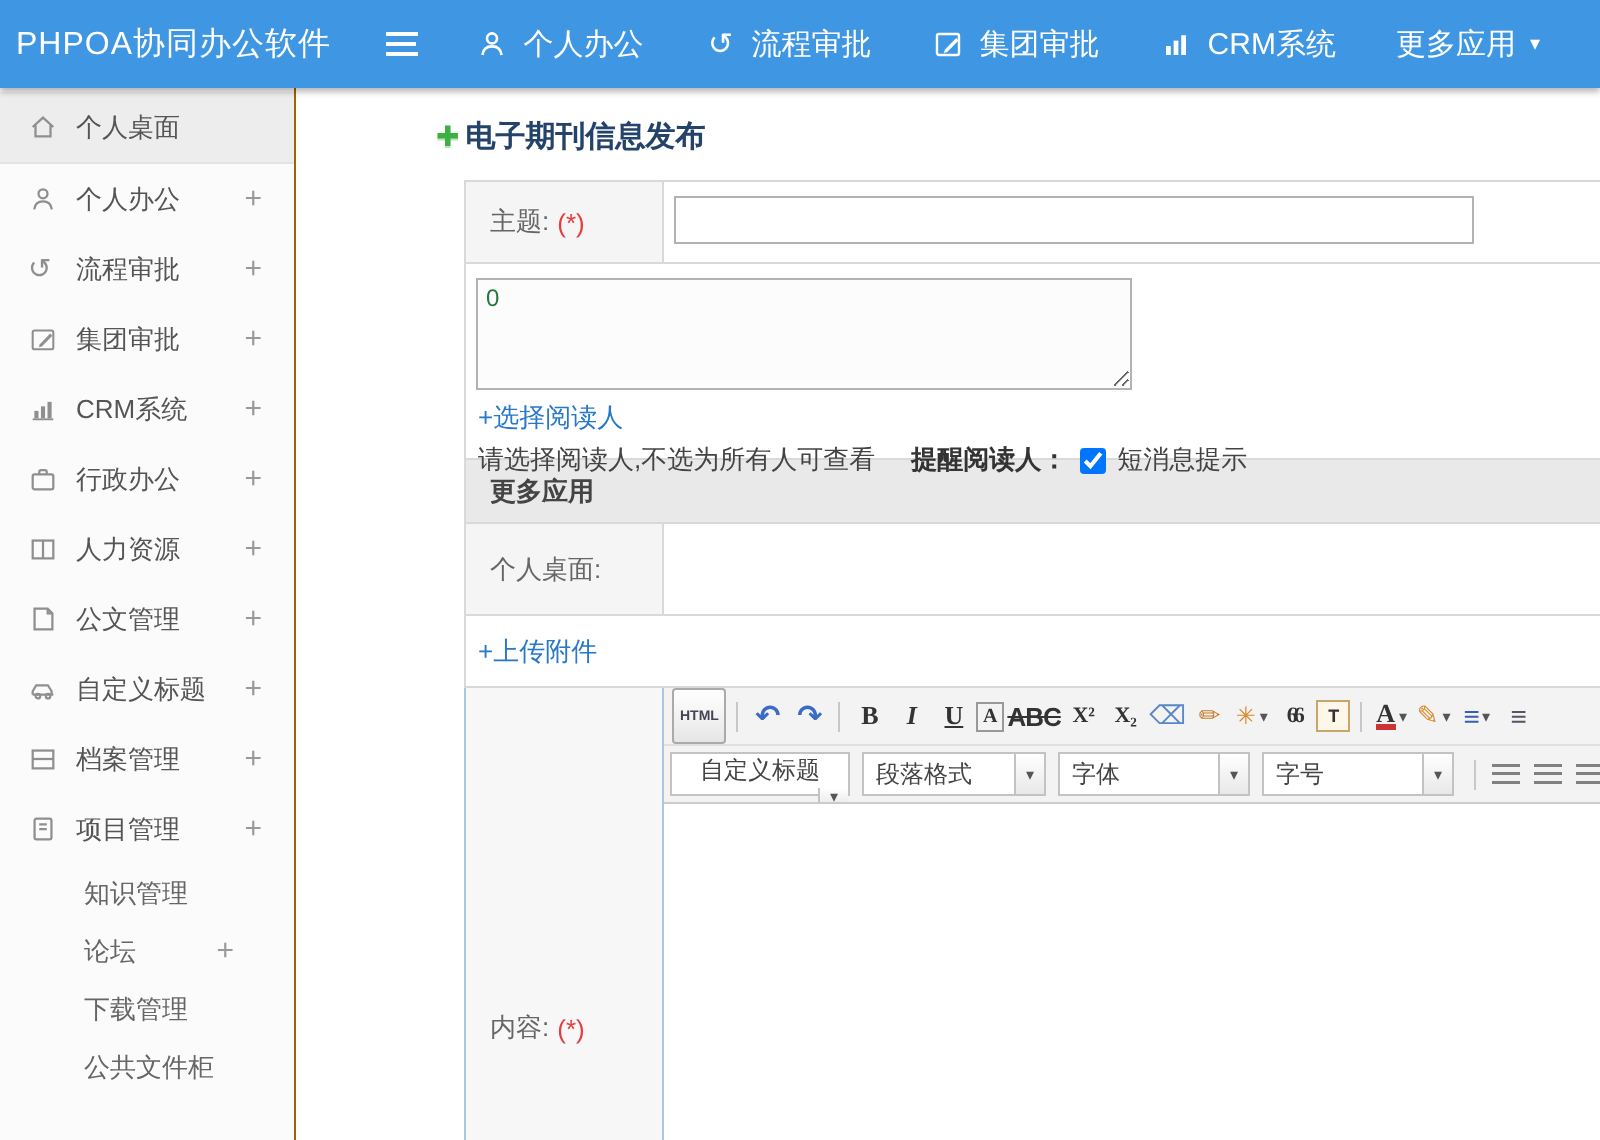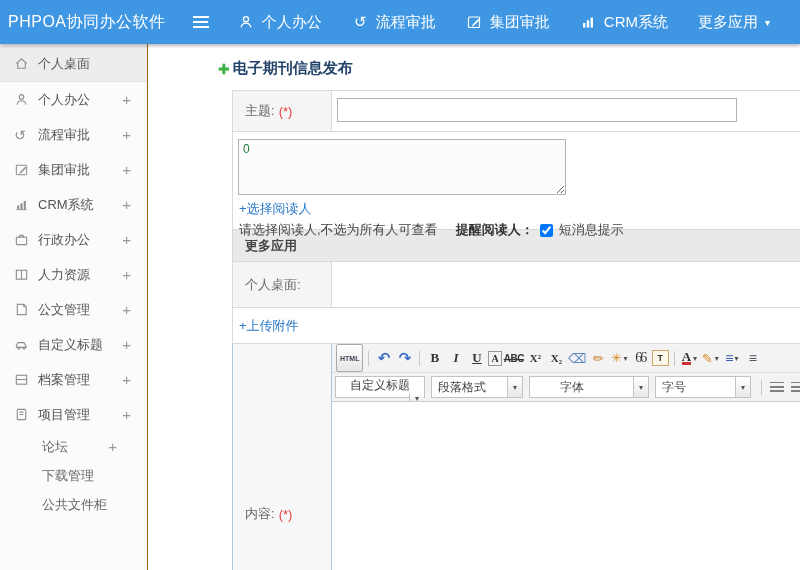--- a/index.html
+++ b/index.html
@@ -63,39 +63,39 @@
   .tbtn{display:inline-flex;align-items:center;justify-content:center;min-width:19px;height:20px;
         margin:0 1px;font-size:13px;color:#333;cursor:pointer;flex:none;}
   .sep{width:1px;height:15px;background:#c8c8c8;margin:0 4px;flex:none;}
   .html-btn{font-size:7px;font-weight:bold;color:#445;border:1px solid #aaa;border-radius:2px;
             background:linear-gradient(#fff,#e6e6e6);padding:3px 3px;min-width:0;}
   .undo,.redo{color:#3a6bc7;font-weight:bold;font-size:15px;}
   .serif{font-family:"Liberation Serif","DejaVu Serif",serif;font-weight:bold;}
   .it{font-style:italic;}
   .un{text-decoration:underline;}
   .boxA{border:1px solid #999;font-size:10px;padding:0 2px;min-width:0;height:13px;font-family:"Liberation Serif",serif;font-weight:bold;}
-  .abc{font-size:10px;font-weight:bold;text-decoration:line-through;letter-spacing:-.5px;}
+  .abc{font-size:13px;font-weight:bold;text-decoration:line-through;letter-spacing:-.5px;}
   .supsub{font-size:11px;font-weight:bold;font-family:"Liberation Serif",serif;}
   .eraser{color:#5b87c5;font-size:13px;}
   .brush{color:#c87d2e;font-size:13px;}
   .wand{color:#d98b2a;font-size:12px;}
   .mini-caret{font-size:8px;color:#555;margin-left:2px;}
-  .quote66{font-family:"Liberation Serif",serif;font-weight:normal;font-size:14px;letter-spacing:-2px;}
+  .quote66{font-family:"Liberation Serif",serif;font-weight:bold;font-size:11px;letter-spacing:-2px;}
   .clipT{width:15px;height:14px;border:1px solid #caa56a;background:#fdf7ea;font-size:9px;font-weight:bold;
          color:#333;display:inline-flex;align-items:center;justify-content:center;min-width:0;}
   .forecolorA{font-family:"Liberation Serif",serif;font-weight:bold;font-size:13px;border-bottom:3px solid #c33;line-height:11px;}
   .hilite{color:#d98b2a;font-size:13px;}
   .list-ico{font-size:14px;color:#556;letter-spacing:-1px;}
   .list-ico.num{color:#3a5fae;}
   .tsel{display:inline-flex;align-items:center;border:1px solid #c3c3c3;background:#fff;height:20px;
         font-size:12px;color:#444;margin-right:6px;cursor:pointer;flex:none;}
   .tsel .lbl{padding:0 6px;white-space:nowrap;}
   .tsel .dd{border-left:1px solid #c3c3c3;width:14px;height:100%;display:inline-flex;align-items:center;
             justify-content:center;font-size:8px;color:#555;background:linear-gradient(#fff,#e8e8e8);margin-left:auto;}
-  .w-heading{width:88px;flex-direction:column;}.w-para{width:90px;}.w-font{width:94px;padding-left:24px;}.w-size{width:94px;}
+  .w-heading{width:88px;flex-direction:column;}.w-para{width:90px;}.w-font{width:94px;}.w-size{width:94px;}
   .align-ico{width:14px;height:11px;background:repeating-linear-gradient(to bottom,#808080 0 1.5px,transparent 1.5px 4.2px);}
 </style>
 </head>
 <body>
 
 <div class="topbar">
   <div class="logo">PHPOA协同办公软件</div>
   <span class="burger"></span>
   <div class="nav-item">
     <span class="nav-ico">
@@ -234,20 +234,23 @@
   </div>
   <div class="side-item">
     <span class="side-ico">
       <svg viewBox="0 0 16 16" fill="none" stroke="#8f8f8f" stroke-width="1.2">
           <rect x="3.5" y="2.5" width="9" height="11" rx="1"></rect>
           <path d="M6 5.5h4M6 8h4"></path>
         </svg>
     </span>
     <span>项目管理</span>
     <span class="expand">+</span>
+  </div>
+  <div class="side-sub">
+    <span>知识管理</span>
   </div>
   <div class="side-sub">
     <span>论坛</span>
     <span class="expand">+</span>
   </div>
   <div class="side-sub">
     <span>下载管理</span>
   </div>
   <div class="side-sub">
     <span>公共文件柜</span>

